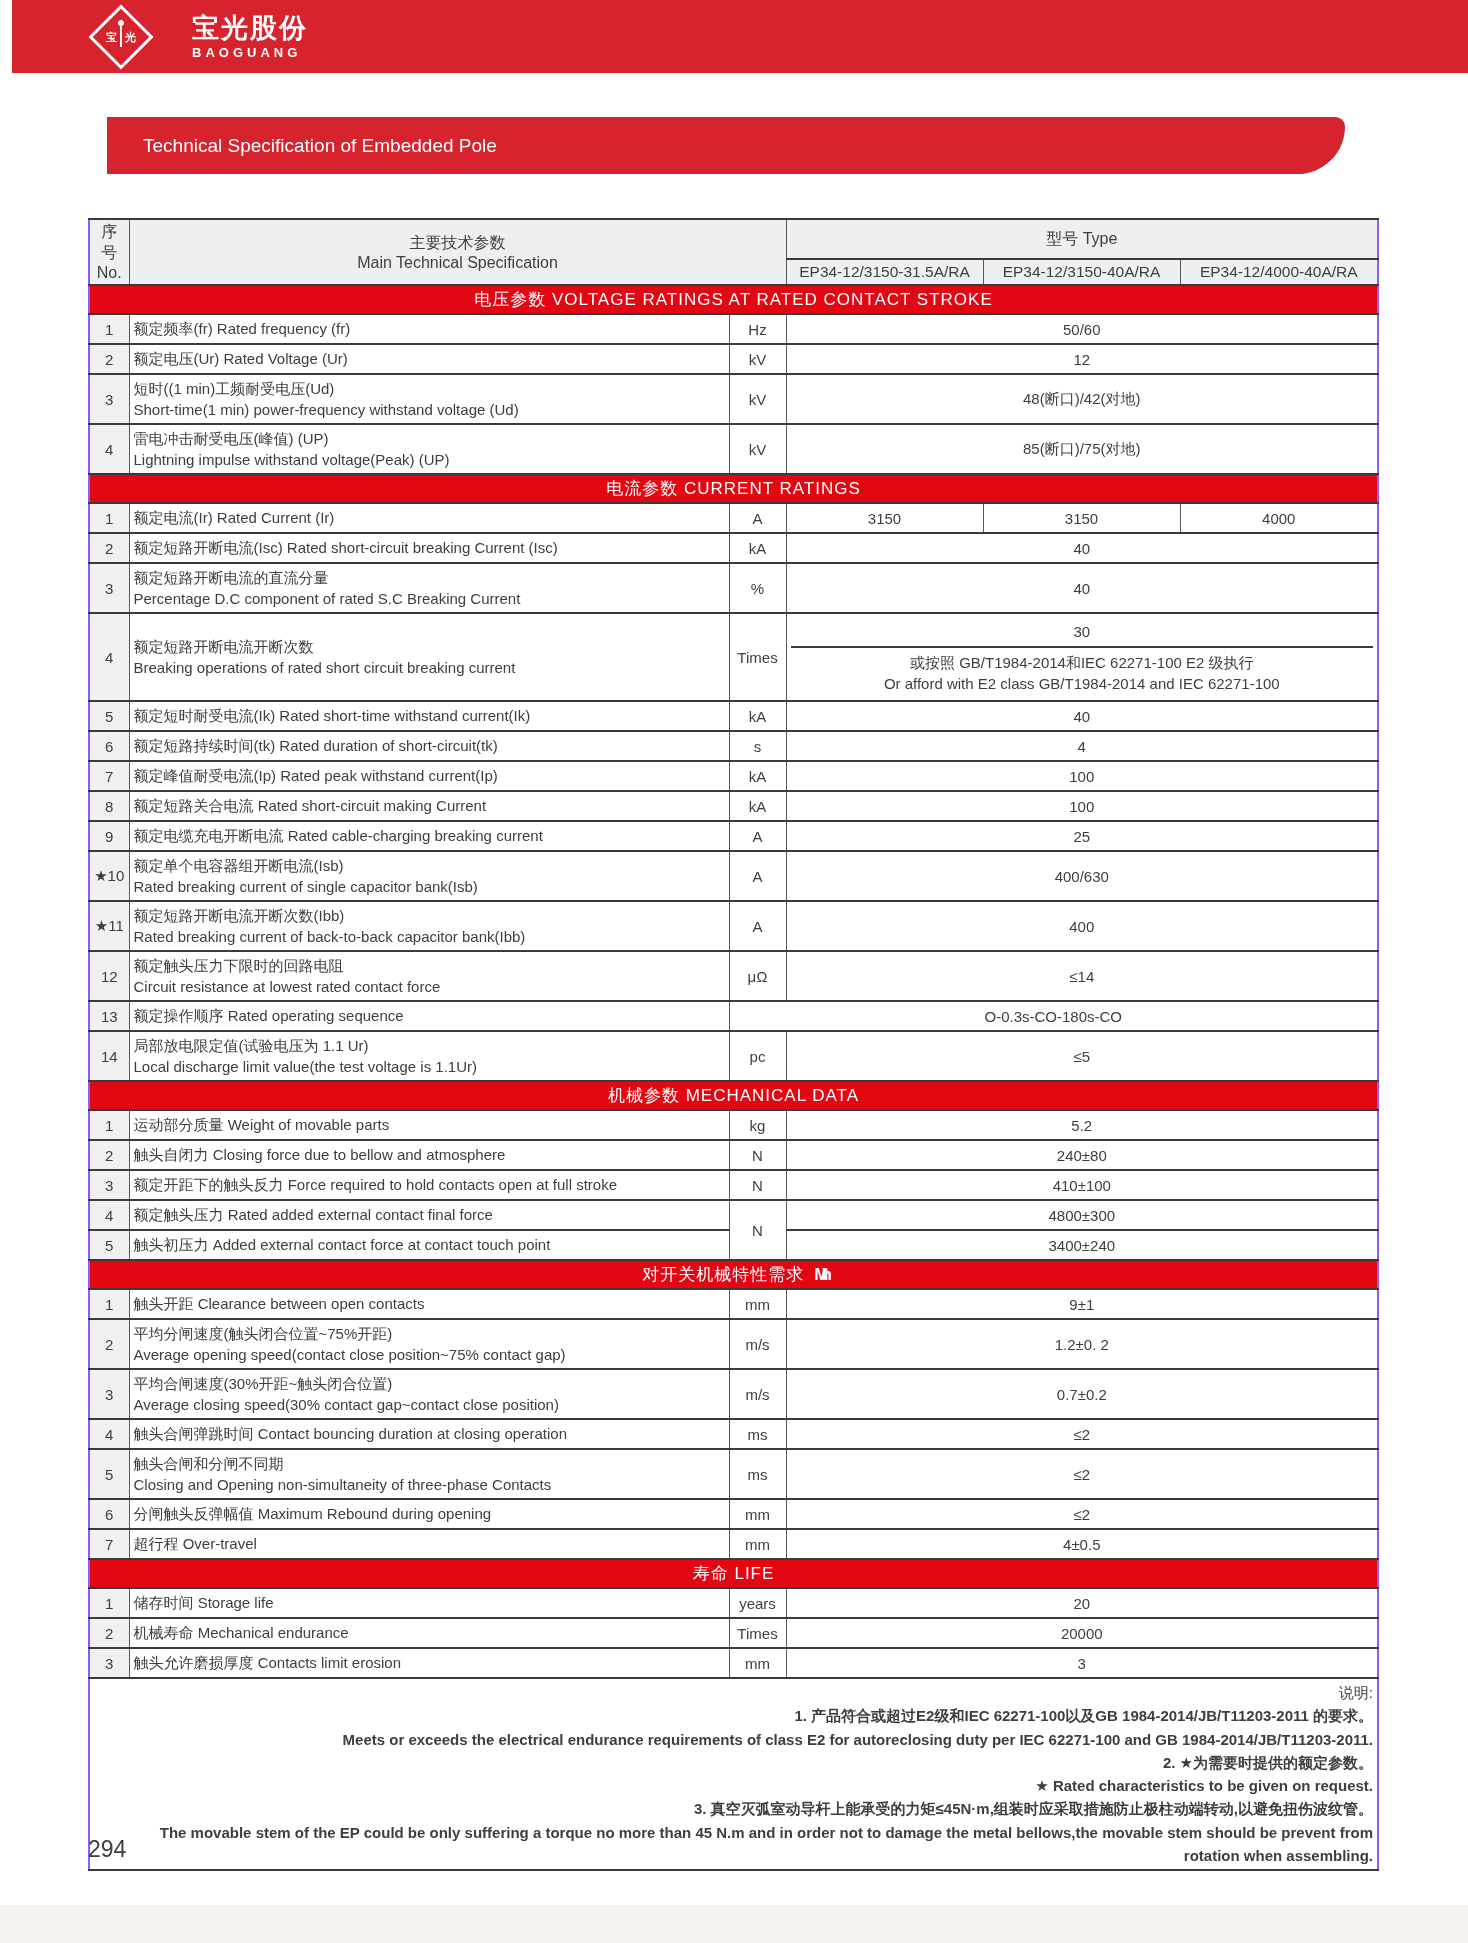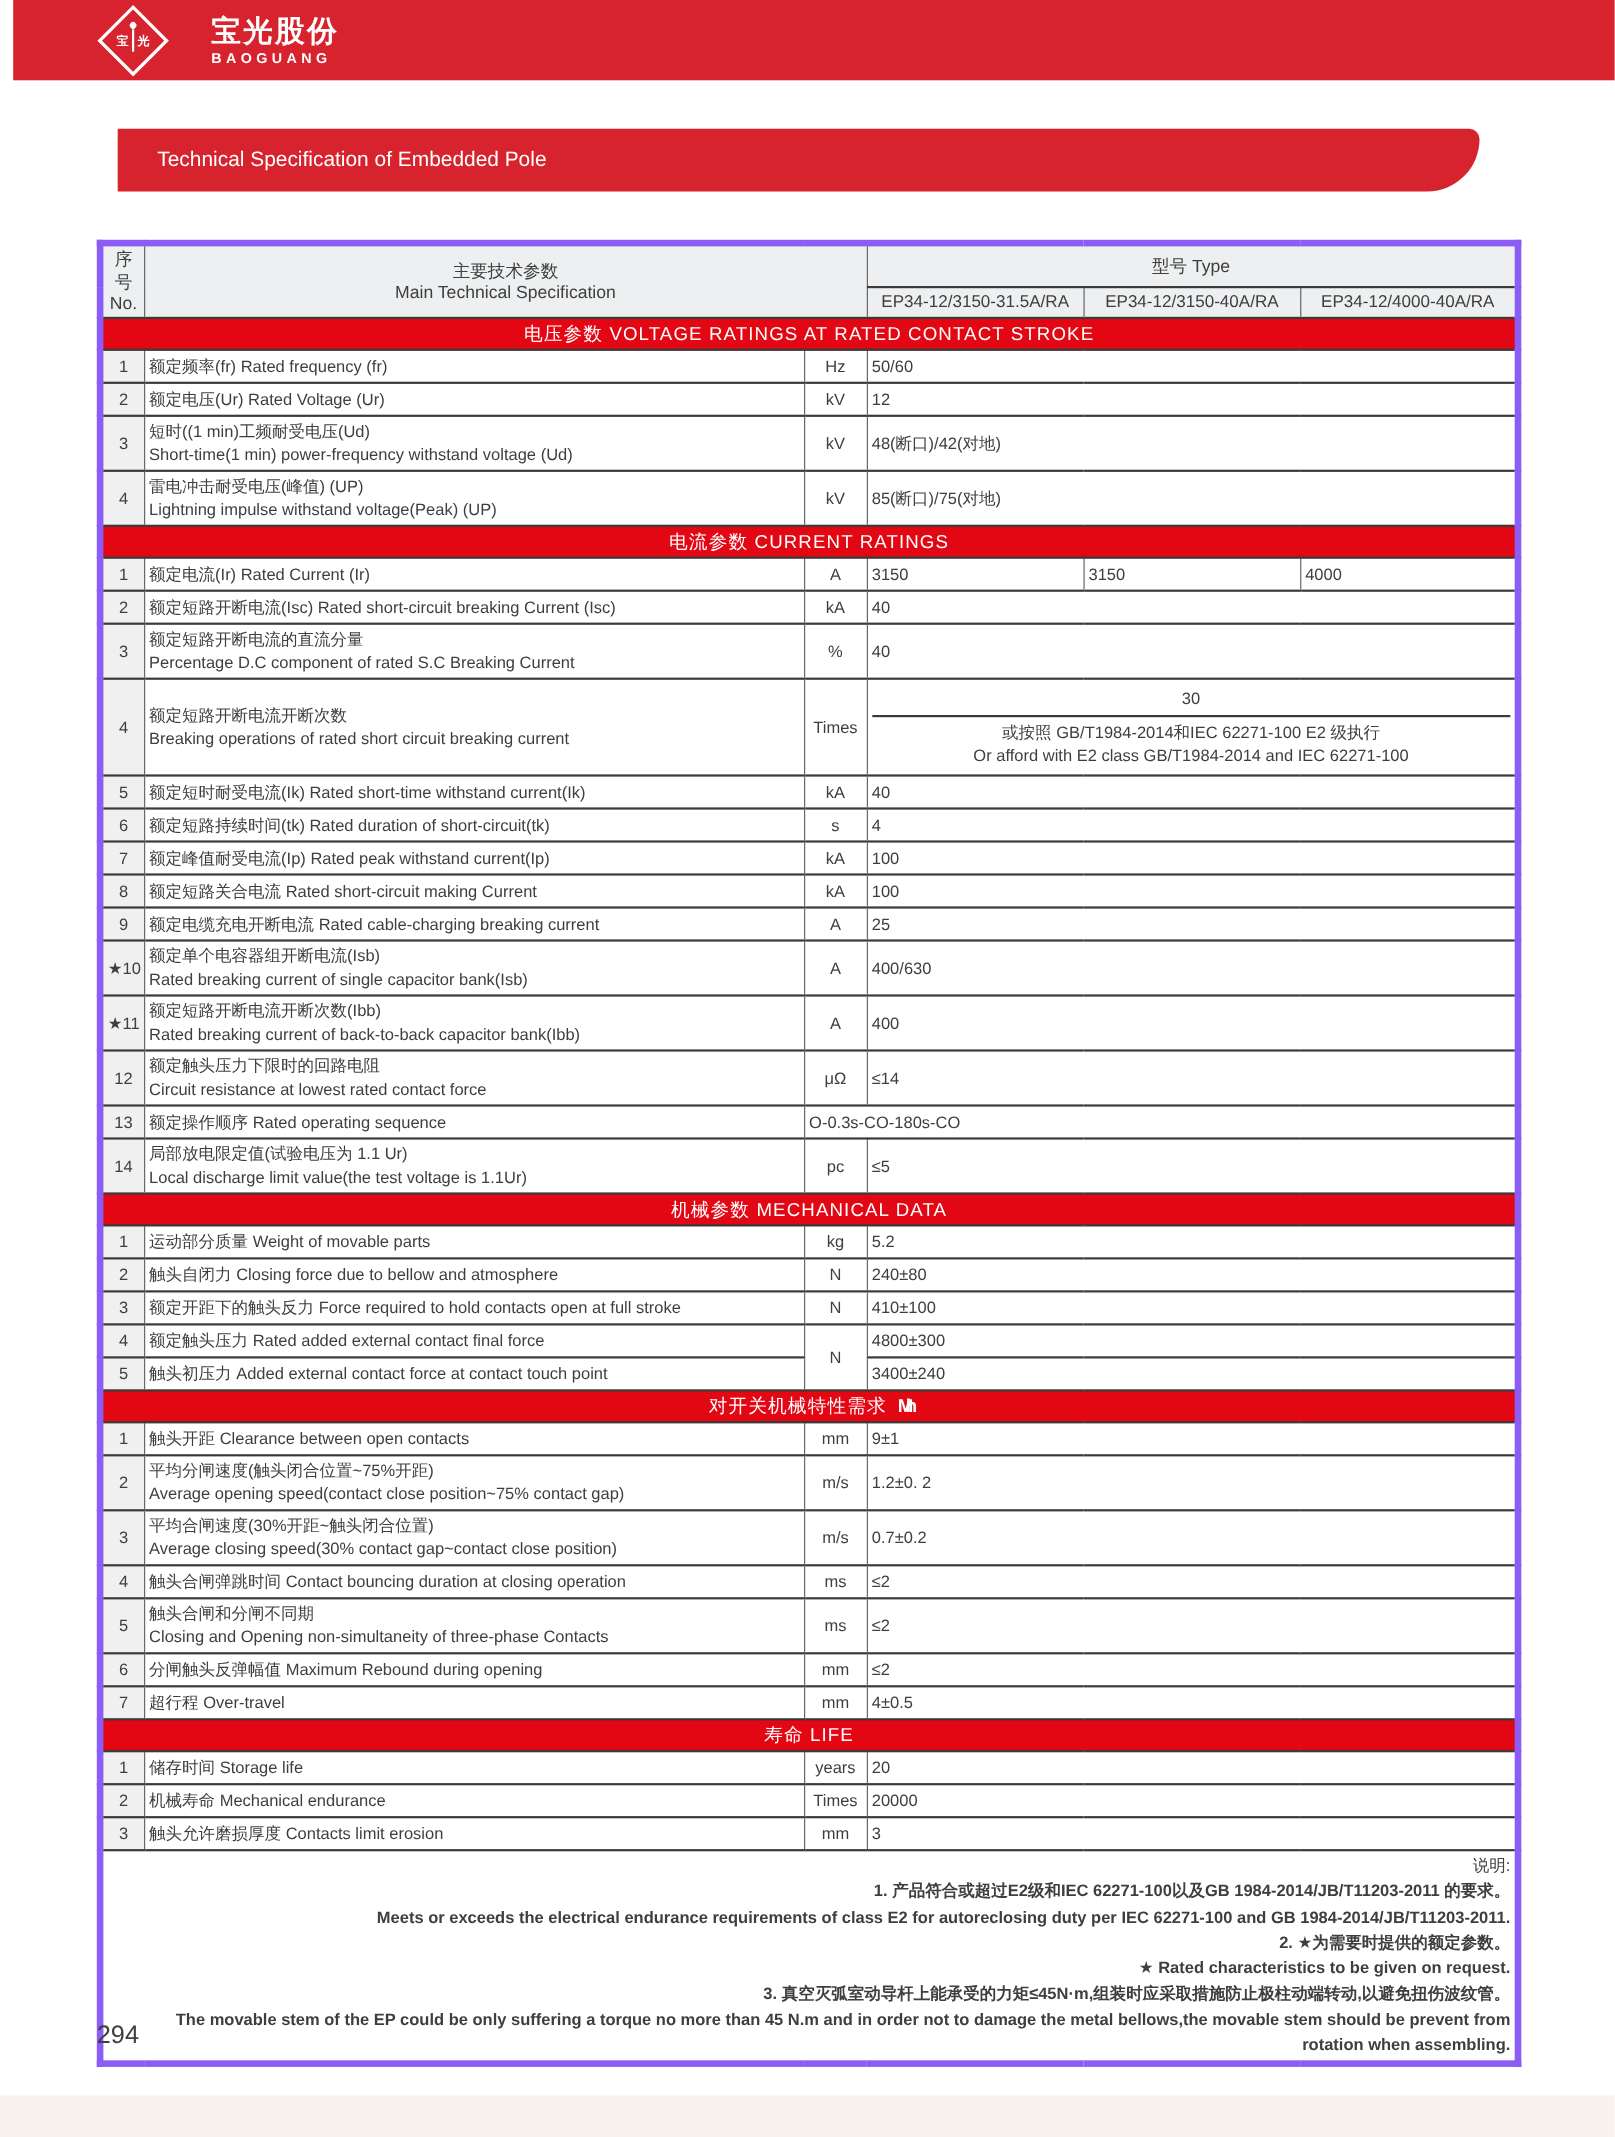--- a/index.html
+++ b/index.html
@@ -35,34 +35,34 @@
   .title-bar{
     margin:44px 0 0 107px;width:1238px;height:57px;background:#d6232e;
     border-radius:0 14px 70px 0;box-sizing:border-box;
     display:flex;align-items:center;gap:20px;padding-left:36px;color:#ffffff;
   }
   .title-cn{font-size:31px;font-weight:bold;letter-spacing:1px;white-space:nowrap;}
   .title-en{font-size:19px;white-space:nowrap;}
   
   table.spec{
     margin:44px 0 0 88px;width:1289px;border-collapse:collapse;table-layout:fixed;
-    border:6px solid #8b5cf6;font-size:15px;color:#3e3e3e;
+    border:2px solid #8b5cf6;font-size:15px;color:#3e3e3e;
   }
   table.spec td, table.spec th{
     border-left:1px solid #5a5a5a;border-right:1px solid #5a5a5a;
     border-top:2px solid #3a3a3a;border-bottom:2px solid #3a3a3a;
     padding:2px 4px;box-sizing:border-box;font-weight:normal;
   }
   th.hdr{background:#edeff0;text-align:center;font-size:16px;}
   th.model{font-size:15.5px;padding:6px 0;}
   td.no{background:#f0f0f0;text-align:center;font-size:15px;}
   td.spec-cell{text-align:left;padding-left:9px;}
   td.spec-cell .ln{display:block;line-height:1.4;}
   td.unit{text-align:center;padding:2px 1px;}
-  td.val{margin-top:33px;}
+  td.val{text-align:center;margin-top:33px;}
   td.bar{
     background:#e30613;color:#ffffff;text-align:center;font-size:17px;
     height:27px;padding:1px 0;letter-spacing:1px;
   }
   .garble{letter-spacing:-7px;margin-left:10px;font-weight:bold;}
   tr.h1>td{height:30px;}
   tr.h2>td{height:50px;}
   td.split{padding:0;}
   td.split .top{
     border-bottom:2px solid #3a3a3a;height:30px;display:flex;align-items:center;justify-content:center;

